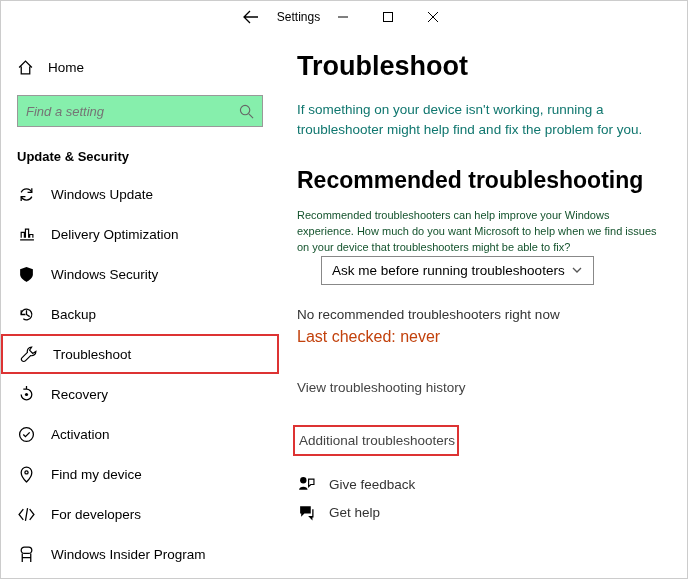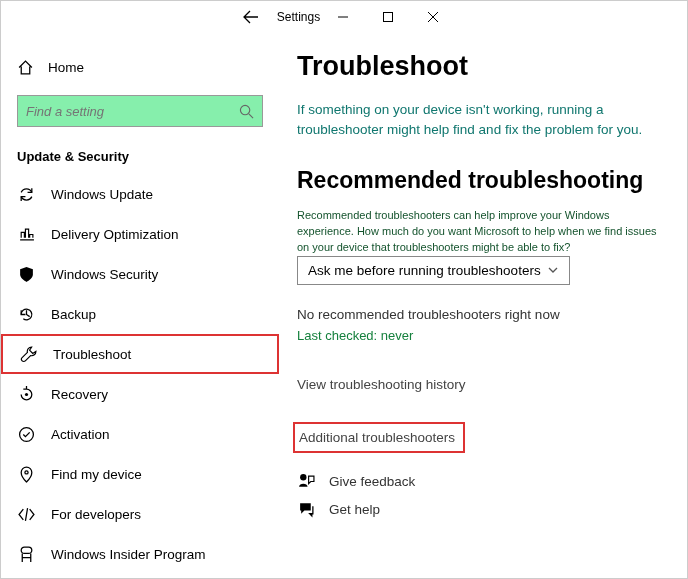--- a/index.html
+++ b/index.html
@@ -19,25 +19,25 @@
   .search input { flex:1; border:none; outline:none; font-size: 13px; font-style: italic; color:#666; background:transparent; }
   .section-header { font-size: 13px; font-weight: 600; padding: 14px 16px 10px 16px; }
   .nav-item { display:flex; align-items:center; height: 40px; padding: 0 16px; gap: 16px; cursor:pointer; font-size: 13.5px; }
   .nav-item .ic { width: 18px; height:18px; display:flex; align-items:center; justify-content:center; }
   .nav-item.selected { border: 2px solid #d33; }
   .main { flex:1; padding: 18px 28px 12px 18px; overflow-y:auto; }
   .main h1 { font-size: 27px; font-weight: 600; margin-bottom: 18px; }
   .main p.desc { font-size: 13.5px; color:#0f766e; line-height:1.45; margin-bottom: 28px; }
   .main h2 { font-size: 23px; font-weight: 600; margin-bottom: 14px; }
   .main p.rec { font-size: 11px; color:#14532d; line-height:1.45; margin-bottom: 0; }
-  .dropdown { border:1px solid #888; padding: 6px 10px; font-size: 13.5px; display:inline-flex; align-items:center; gap: 6px; cursor:pointer; margin-bottom: 22px; }
+  .dropdown { border:1px solid #888; padding: 6px 10px; font-size: 13.5px; display:inline-flex; align-items:center; gap: 6px; cursor:pointer; margin-bottom: 22px; margin-left: 24px; }
   .norec { font-size: 13.5px; color:#333; margin-bottom: 6px; }
-  .lastchk { font-size: 13px; color:#15803d; margin-bottom: 34px; }
+  .lastchk { font-size: 16px; color:#c2410c; margin-bottom: 34px; }
   .link { font-size: 13.5px; color:#444; cursor:pointer; margin-bottom: 30px; }
-  .addl { font-size: 13.5px; color:#444; cursor:pointer; display:inline-block; border:2px solid #d33; padding: 6px 8px 6px 4px; margin-bottom: 20px; margin-left:-4px;}
+  .addl { font-size: 13.5px; color:#444; cursor:pointer; display:inline-block; border:2px solid #d33; padding: 6px 2px 6px 4px; margin-bottom: 20px; margin-left:-4px;}
   .help-row { display:flex; align-items:center; gap: 14px; font-size: 13.5px; color:#333; margin-bottom: 10px; cursor:pointer; }
   .help-row .ic { width:18px; height:18px; display:flex; align-items:center; justify-content:center; }
   svg { display:block; }
 </style>
 </head>
 <body>
 <div class="window">
 
 <div class="titlebar">
   <div class="titlebar-left">

